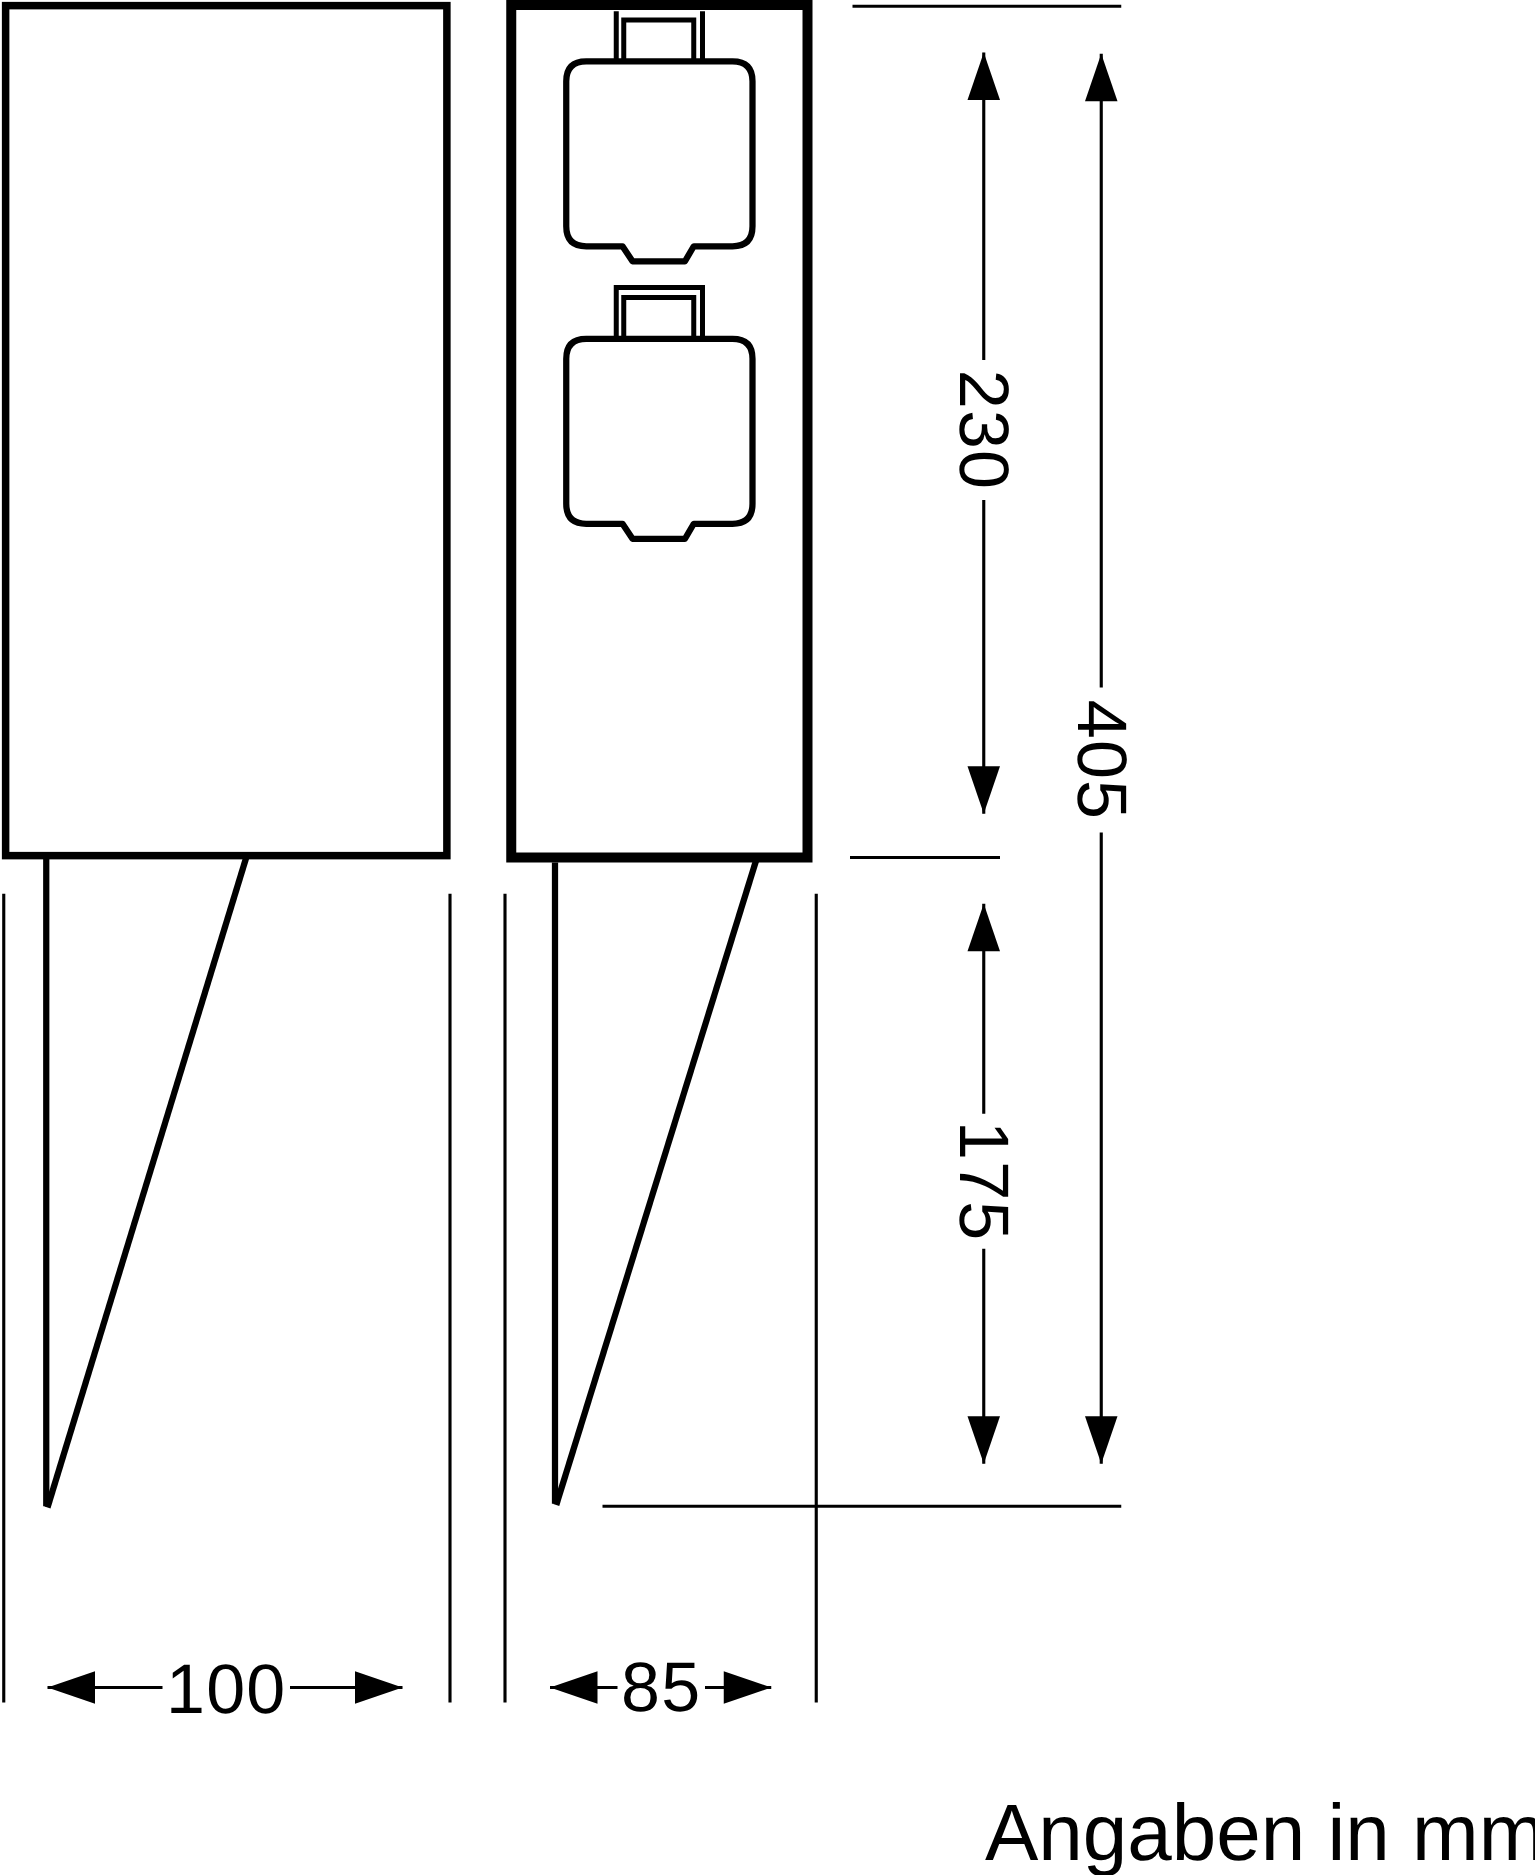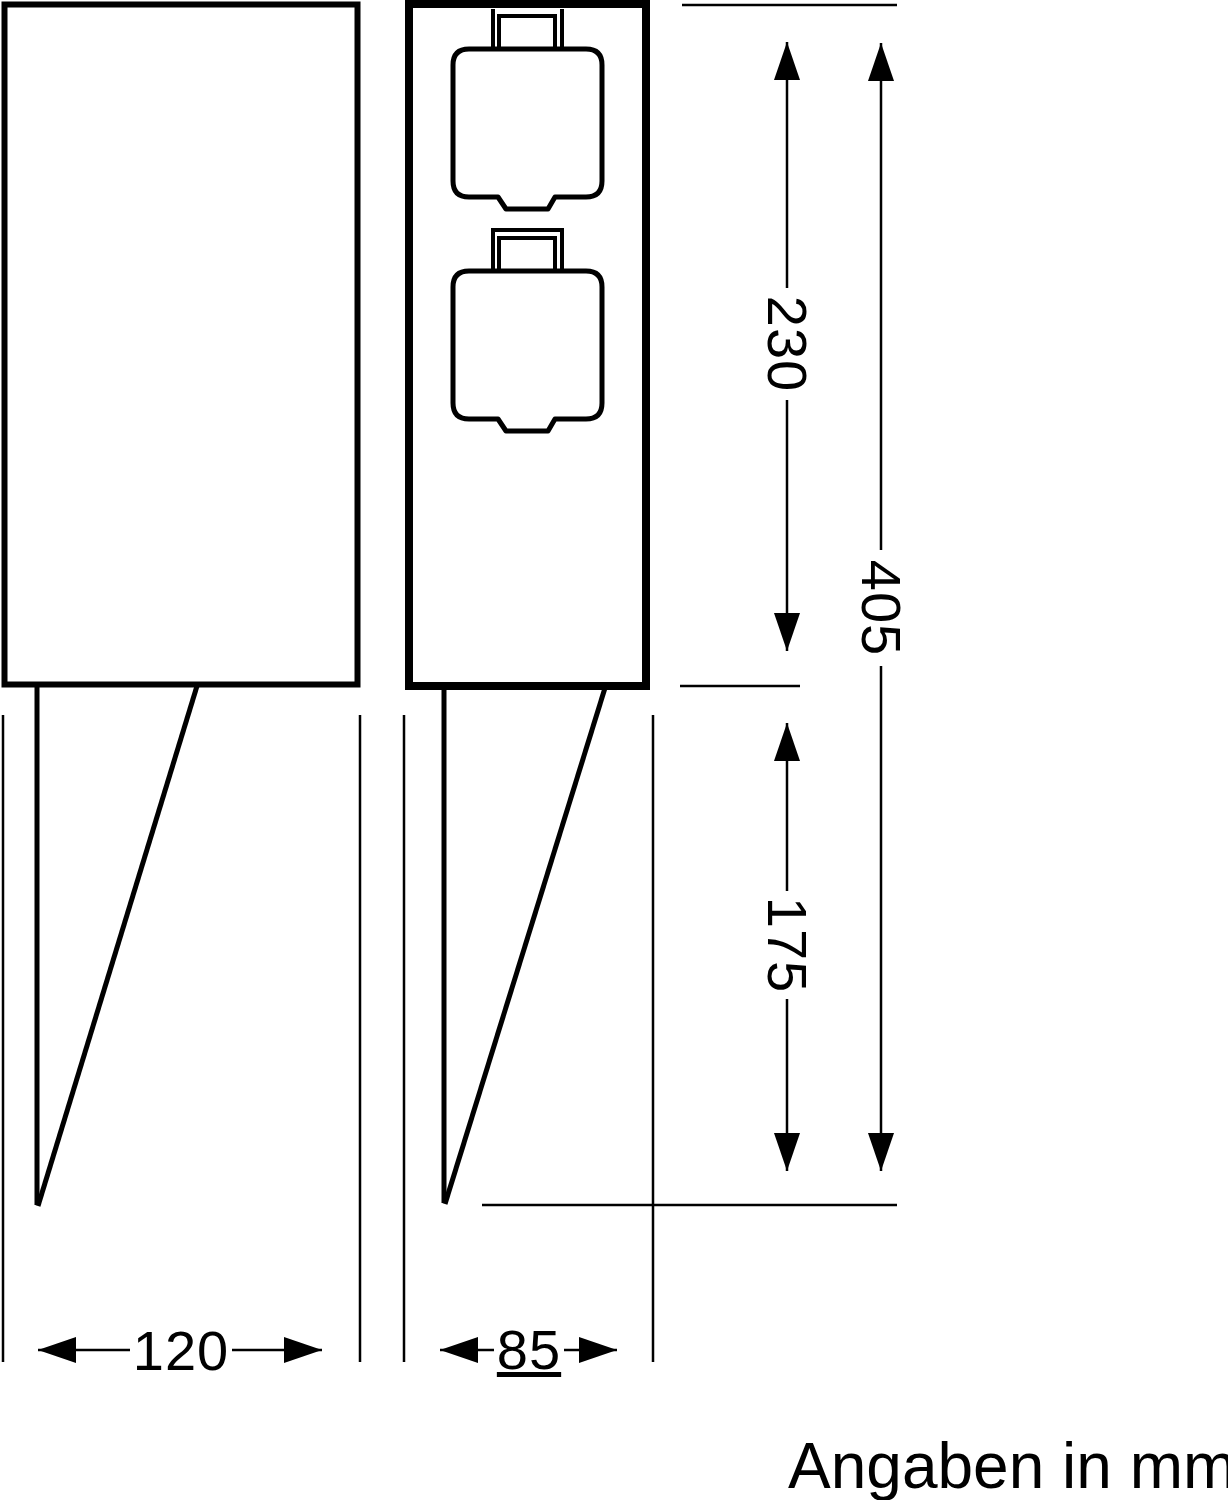--- a/index.html
+++ b/index.html
@@ -124,19 +124,19 @@
       <polygon fill="#000000" stroke="none" points="617,1350 579,1337 579,1363"></polygon>
     </g>
   </svg>
 
   <div class="dim-label vertical" style="left:787px; top:344px;">230</div>
 
   <div class="dim-label vertical" style="left:881px; top:608px;">405</div>
 
   <div class="dim-label vertical" style="left:787px; top:945px;">175</div>
 
-  <div class="dim-label" style="left:181px; top:1351px;">120</div>
+  <div class="dim-label" style="left:181px; top:1351px;">100</div>
 
-  <div class="dim-label" style="left:529px; top:1350px;text-decoration:underline;">85</div>
+  <div class="dim-label" style="left:529px; top:1350px;">85</div>
 
   <div class="units-note">Angaben in mm</div>
 
 </div>
 
 </body></html>

